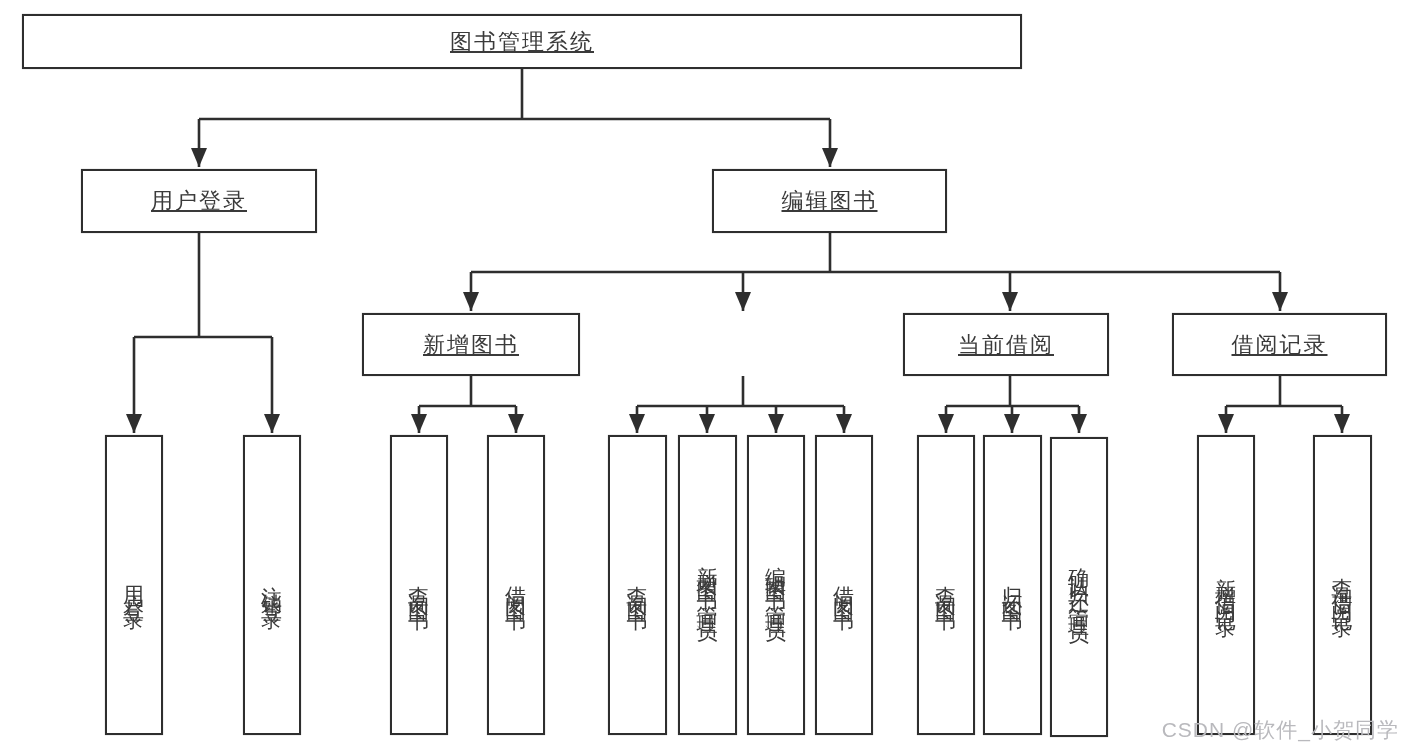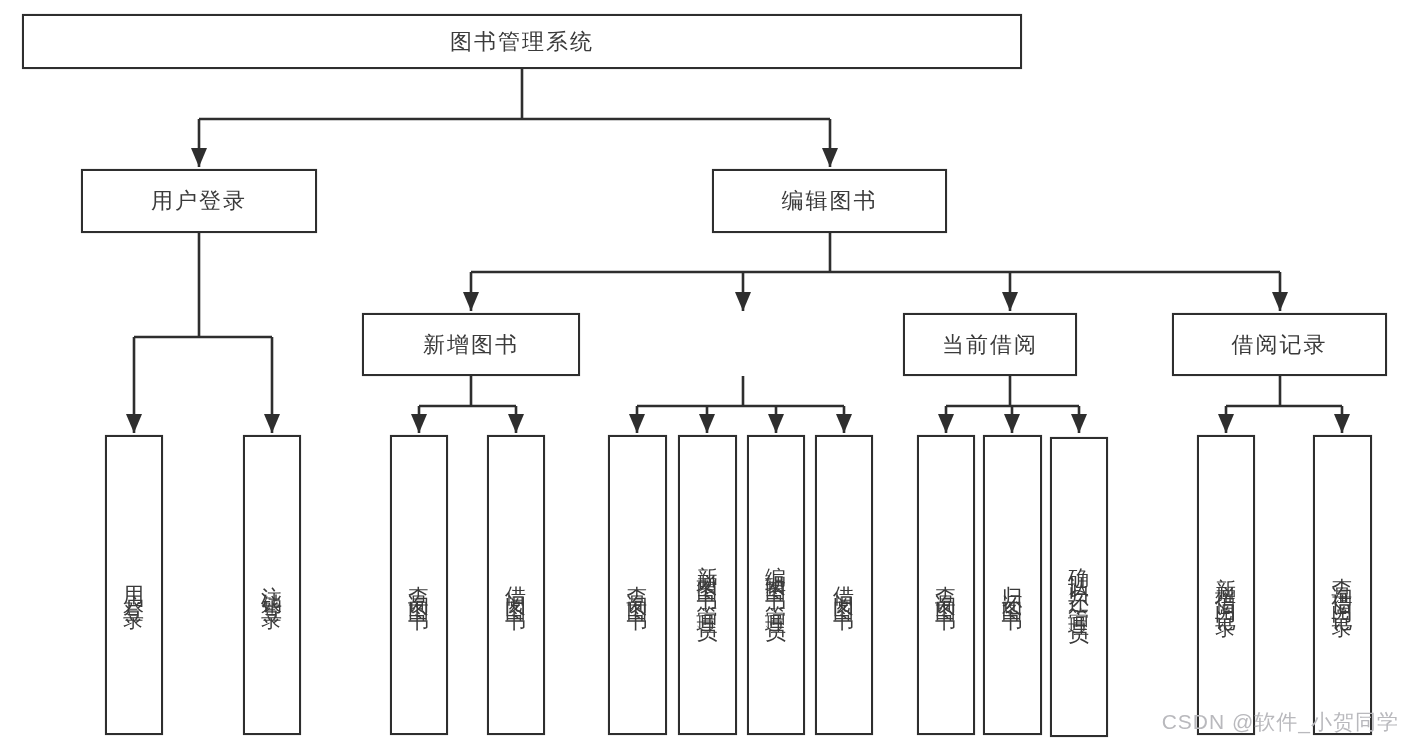--- a/index.html
+++ b/index.html
@@ -17,30 +17,31 @@
     border:2px solid #2e2e2e;
     background:#ffffff;
     display:flex;align-items:center;justify-content:center;
     color:#3a3a3a;
     box-shadow:0 0 1px rgba(0,0,0,0.35);
   }
   .node.h span{
     font-size:22px;
     letter-spacing:2px;
     white-space:nowrap;
+    text-decoration:underline;
   }
   .node.v span{
     writing-mode:vertical-rl;
     font-size:21px;
     letter-spacing:8px;
     line-height:1;
   }
   .watermark{
     position:absolute;
-    right:6px;bottom:11px;
+    right:6px;bottom:3px;
     font-size:21px;
     color:#b9b9bd;
     letter-spacing:1px;
     white-space:nowrap;
   }
 </style>
 </head>
 <body>
 
 <div class="canvas">
@@ -95,21 +96,21 @@
   <div class="node h" style="left:81px;top:169px;width:236px;height:64px">
     <span>用户登录</span>
   </div>
   <div class="node h" style="left:712px;top:169px;width:235px;height:64px">
     <span>编辑图书</span>
   </div>
 
   <div class="node h" style="left:362px;top:313px;width:218px;height:63px">
     <span>新增图书</span>
   </div>
-  <div class="node h" style="left:903px;top:313px;width:174px;height:63px">
+  <div class="node h" style="left:903px;top:313px;width:206px;height:63px">
     <span>当前借阅</span>
   </div>
   <div class="node h" style="left:1172px;top:313px;width:215px;height:63px">
     <span>借阅记录</span>
   </div>
 
   <div class="node v" style="left:105px;top:435px;width:58px;height:300px">
     <span>用户登录</span>
   </div>
   <div class="node v" style="left:243px;top:435px;width:58px;height:300px">

